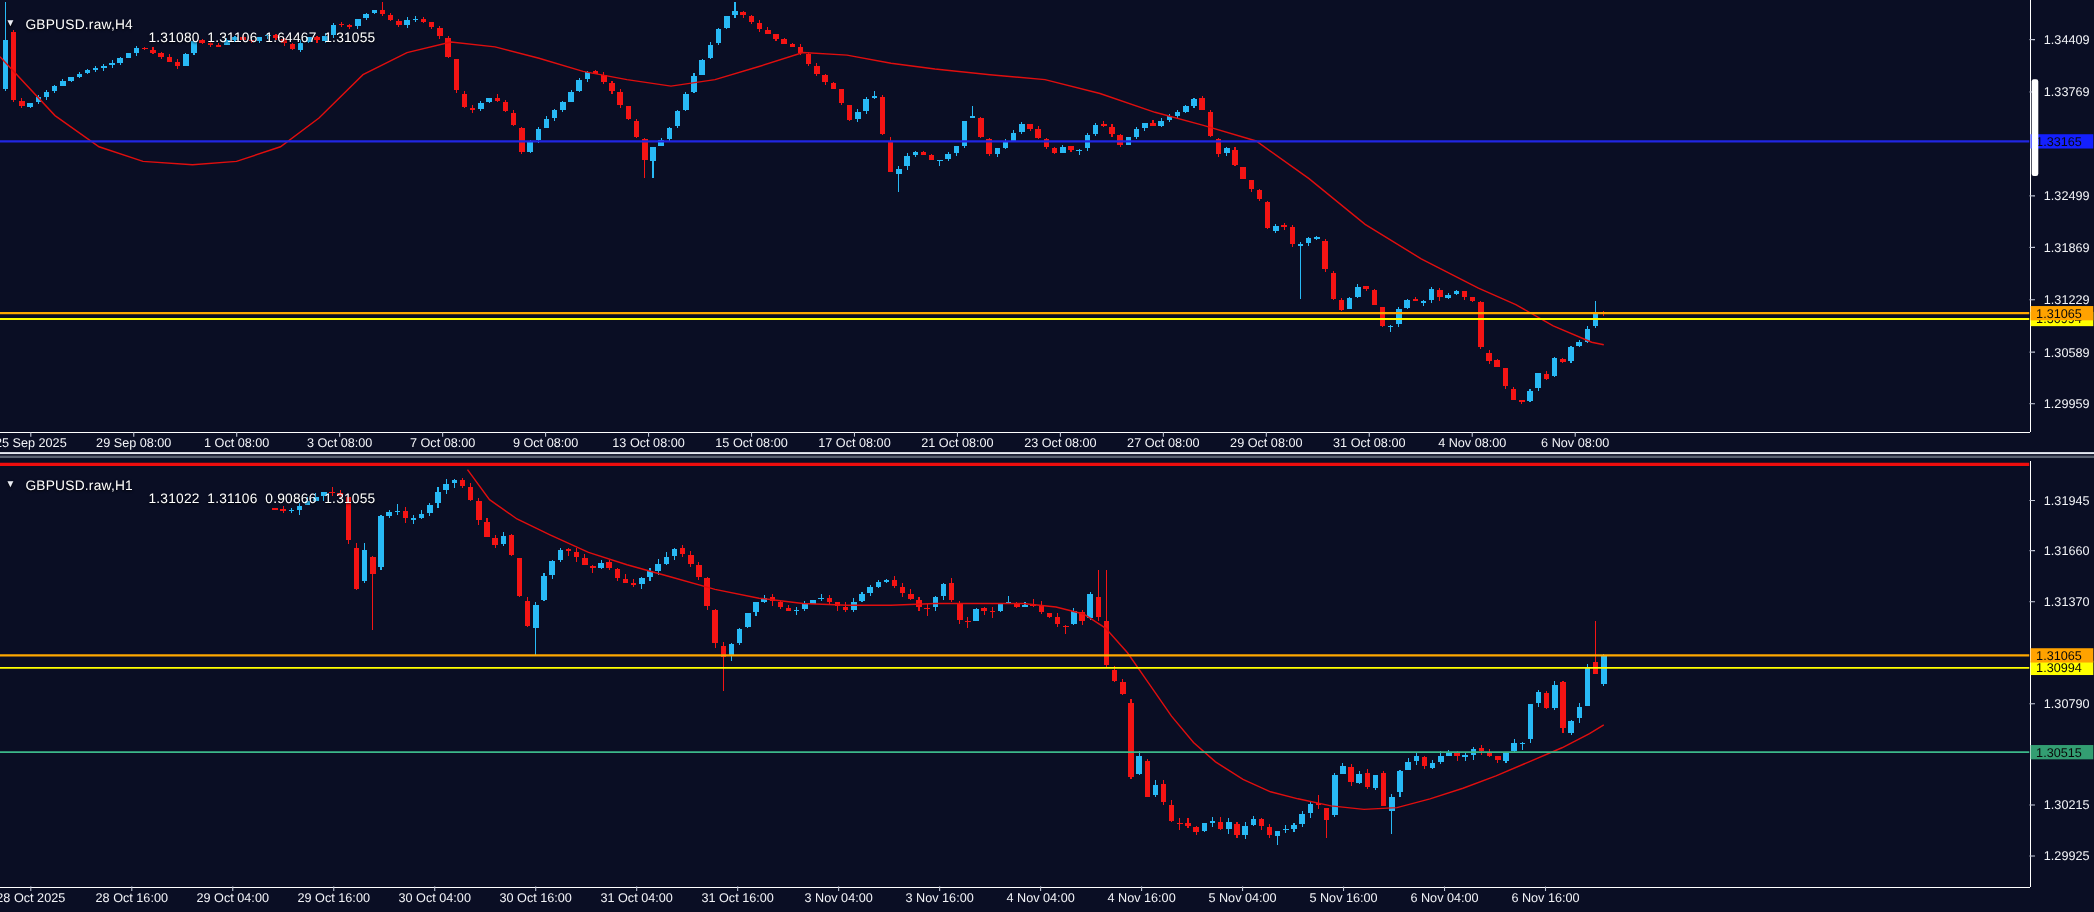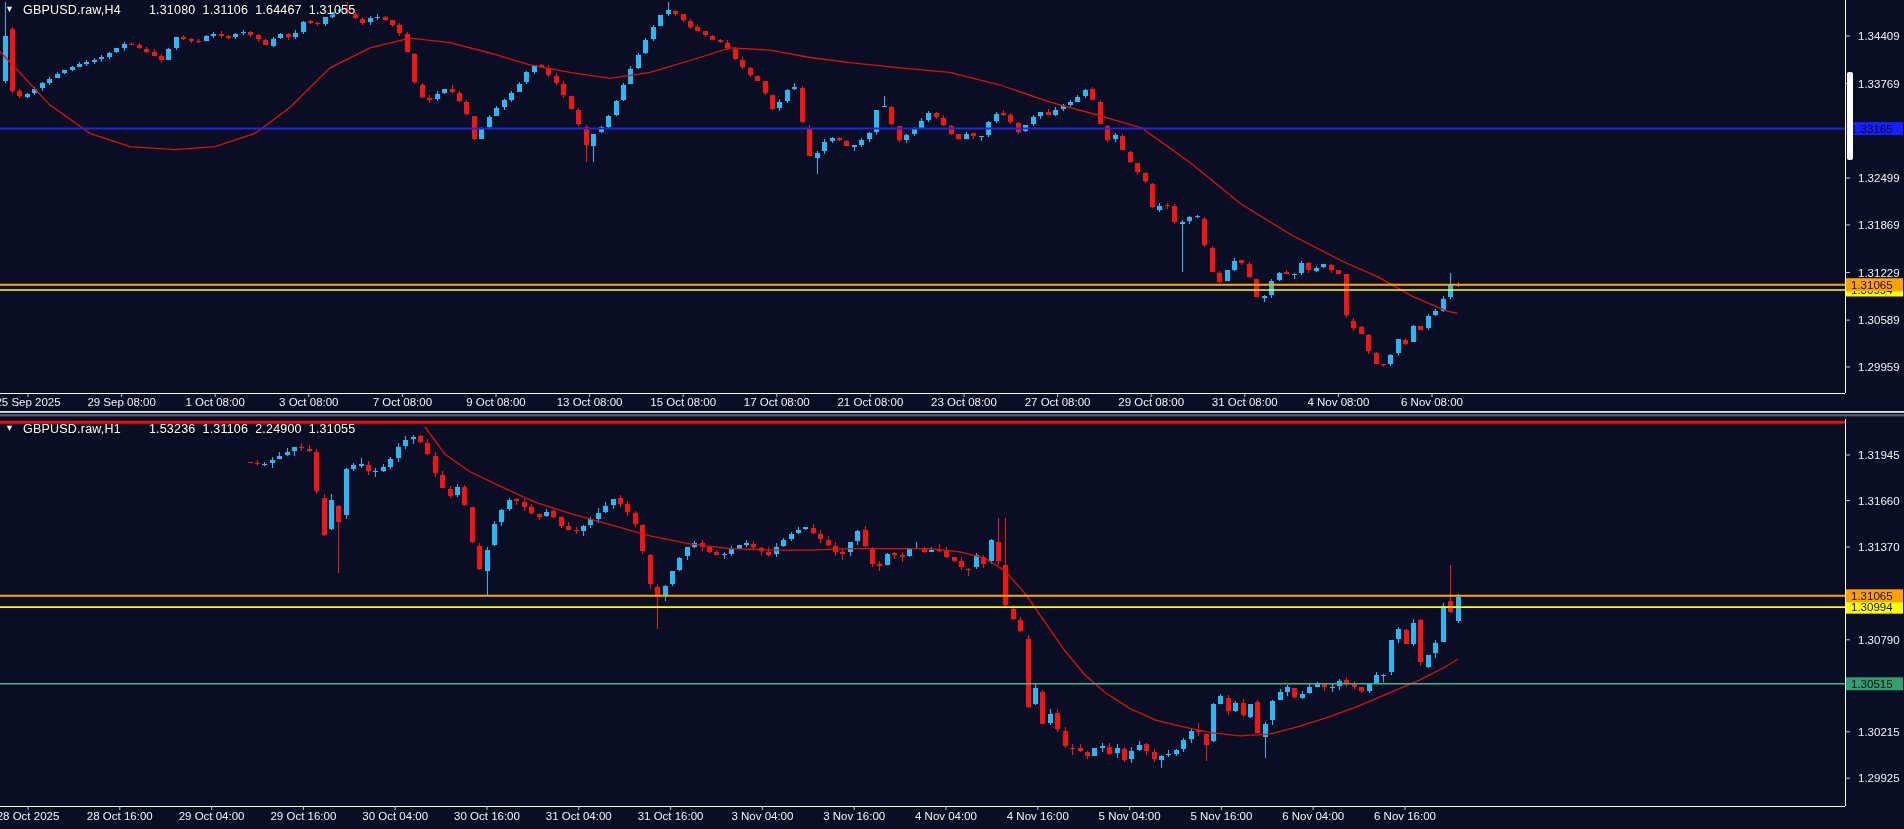--- a/index.html
+++ b/index.html
@@ -3,22 +3,22 @@
 <meta charset="utf-8">
 <style>
   html,body{margin:0;padding:0;}
   body{width:1904px;height:829px;overflow:hidden;background:#0a0e24;font-family:"Liberation Sans",sans-serif;}
   #terminal{position:relative;width:1904px;height:829px;background:#0a0e24;}
   .panel{position:absolute;left:0;width:1904px;}
   .panel svg{position:absolute;left:0;top:0;}
   .chart-title{position:absolute;left:5px;top:3px;z-index:5;display:flex;align-items:center;
     color:#ffffff;font-size:12.5px;letter-spacing:0.2px;text-shadow:0 1px 2px rgba(0,0,0,0.9);white-space:nowrap;}
   .chart-title .tri{font-size:9px;color:#e9ecf4;margin-right:9px;transform:translateY(-1px);}
-  .chart-title .sym{margin-right:28px;}
-  .chart-title .num{margin-right:7px;}
+  .chart-title .sym{margin-right:14px;}
+  .chart-title .num{margin-right:7px;margin-top:24px;}
   .scroll-thumb{position:absolute;left:1847px;width:6px;background:#ffffff;border-radius:2px;z-index:4;}
 </style>
 </head>
 <body>
 
 <div id="terminal">
 
   <section class="panel" id="panel-h4" style="top: 0px; height: 419px;">
     <svg id="svg-h4" width="1904" height="419" viewBox="0 0 1904 419">
         <defs>
@@ -907,21 +907,21 @@
           <text x="1221.3999999999999" y="401">5 Nov 16:00</text>
           <line x1="1313.2" y1="387" x2="1313.2" y2="391" stroke="#c2c7d6" stroke-width="1"></line>
           <text x="1313.2" y="401">6 Nov 04:00</text>
           <line x1="1405" y1="387" x2="1405" y2="391" stroke="#c2c7d6" stroke-width="1"></line>
           <text x="1405" y="401">6 Nov 16:00</text>
         </g>
       </svg>
     <div class="chart-title">
       <span class="tri">▼</span>
       <span class="sym">GBPUSD.raw,H1</span>
-      <span class="num">1.53236</span>
+      <span class="num">1.31022</span>
       <span class="num">1.31106</span>
-      <span class="num">2.24900</span>
+      <span class="num">0.90866</span>
       <span class="num">1.31055</span>
     </div>
 
   </section>
 
 </div>
 
 </body></html>

